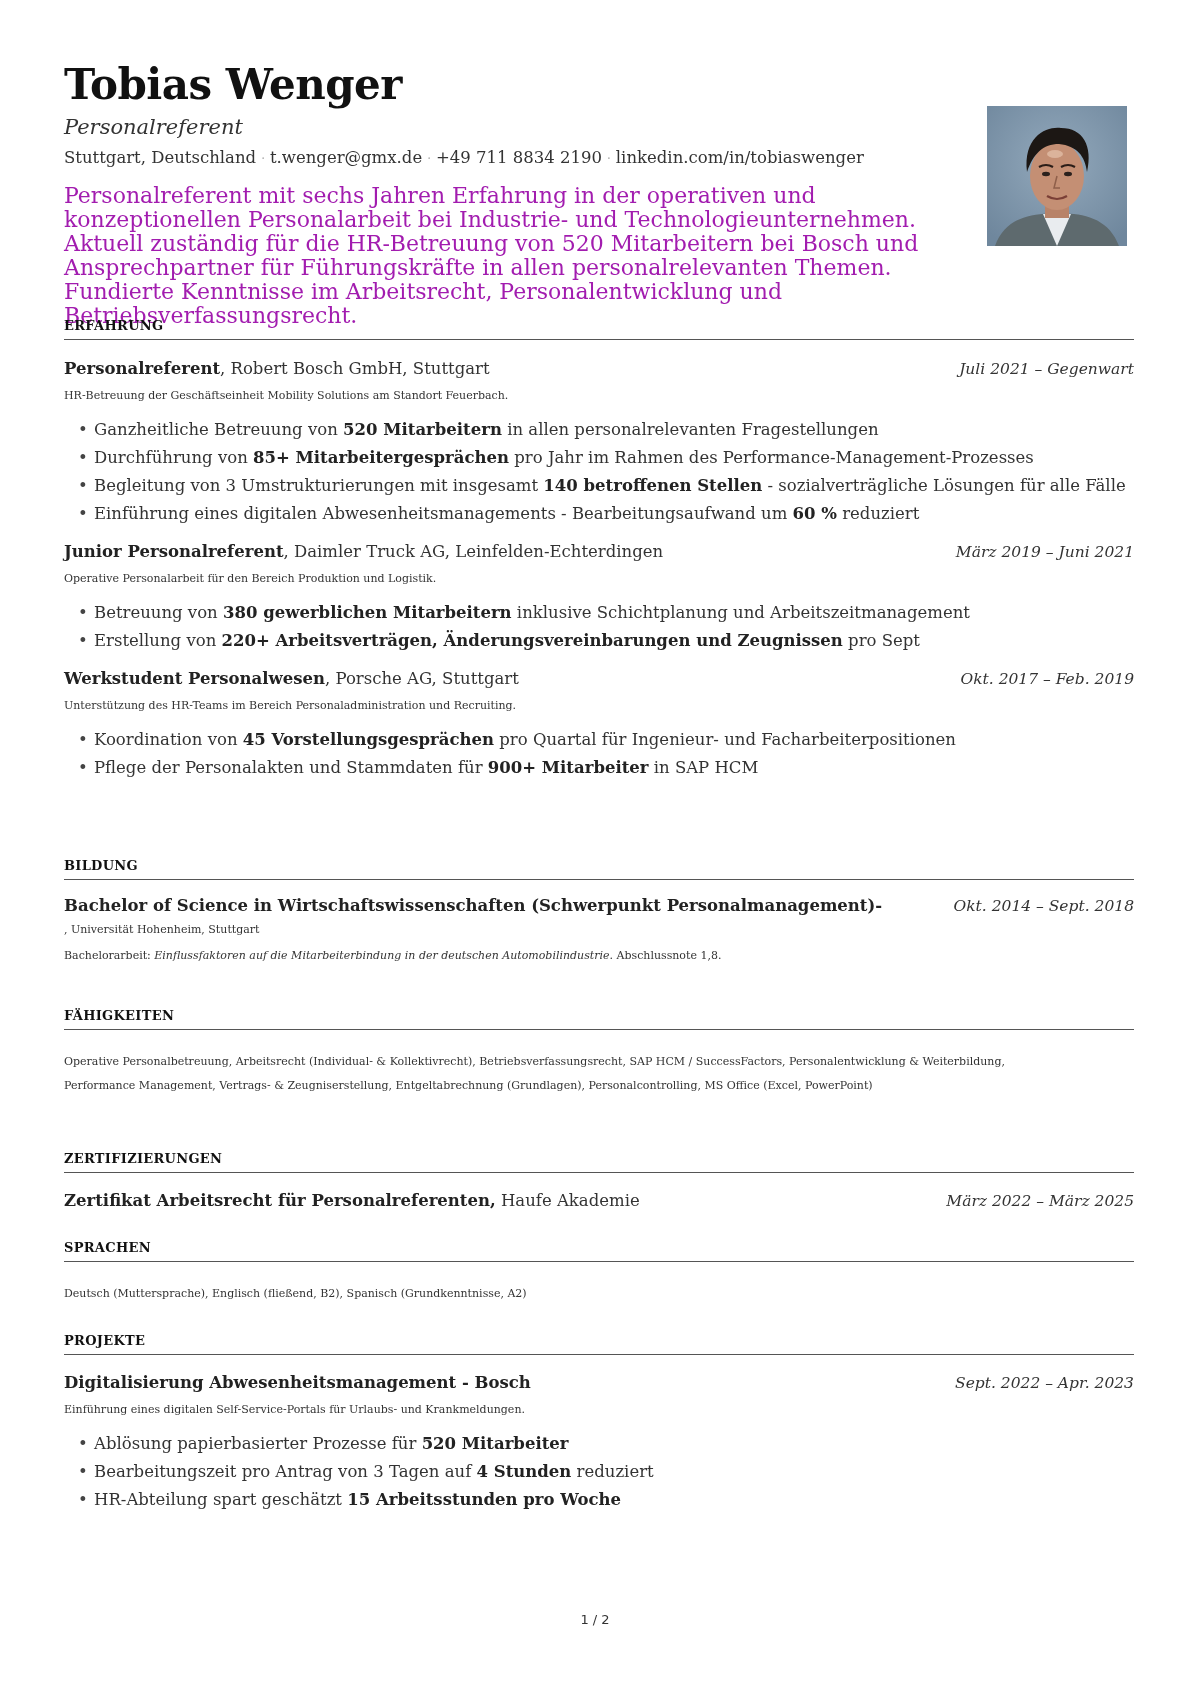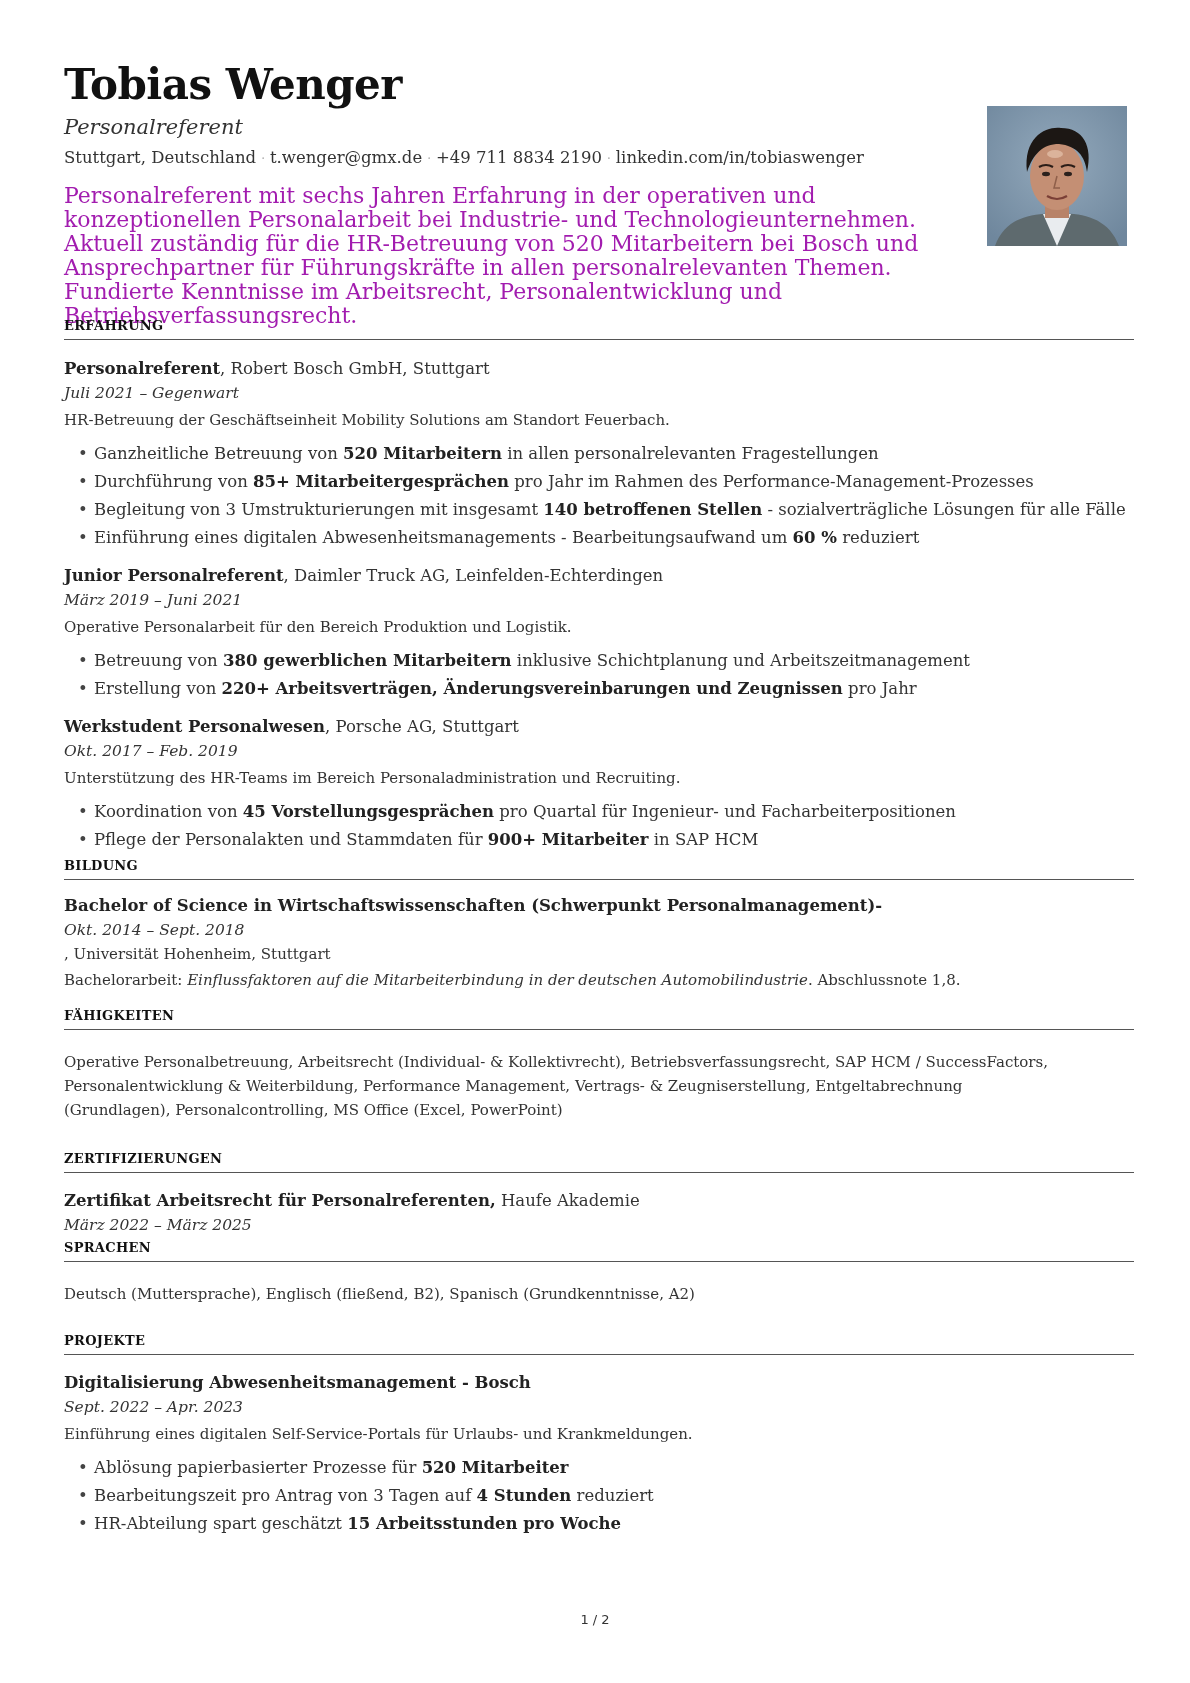--- a/index.html
+++ b/index.html
@@ -8,24 +8,24 @@
   .name { position: absolute; left: 64px; top: 60px; font-size: 42px; font-weight: bold; color: #111; letter-spacing: -0.5px; margin: 0; }
   .role { position: absolute; left: 64px; top: 115px; font-size: 21px; font-style: italic; color: #333; }
   .contact { position: absolute; left: 64px; top: 148px; font-size: 16.5px; color: #333; white-space: nowrap; }
   .contact .sep { color: #aaa; margin: 0 5px; font-size: 12px; }
   .summary { position: absolute; left: 64px; top: 184px; width: 900px; font-size: 22px; line-height: 24px; color: #a21caf; }
   .photo { position: absolute; left: 987px; top: 106px; width: 140px; height: 140px; overflow: hidden;
            background: #7f97ad; }
   .sec { position: absolute; left: 64px; width: 1070px; }
   .sec-title { font-size: 13px; font-weight: bold; color: #111; letter-spacing: 0.3px; padding-bottom: 6px;
                border-bottom: 1.5px solid #555; }
-  .entry-head { display: flex; justify-content: space-between; font-size: 16.5px; line-height: 24px; flex-direction: column; }
+  .entry-head { display: flex; justify-content: space-between; font-size: 16.5px; line-height: 24px; }
   .entry-head .t b { color: #222; }
   .date { font-style: italic; font-size: 15.5px; color: #333; white-space: nowrap; }
-  .line { font-size: 15px; line-height: 24px; }
+  .line { font-size: 11px; line-height: 24px; }
   ul { margin: 8px 0 0 0; padding: 0 0 0 30px; list-style: none; }
   ul li { font-size: 16.5px; line-height: 28px; position: relative; white-space: nowrap; }
   ul li::before { content: "•"; position: absolute; left: -16px; color: #444; }
   b { color: #222; }
   .pagenum { position: absolute; left: 0; width: 1190px; top: 1612px; text-align: center;
              font-family: "DejaVu Sans", sans-serif; font-size: 13px; color: #333; }
 </style>
 </head>
 <body>
 
@@ -87,21 +87,21 @@
   </div>
 
   <div style="margin-top:12px;">
     <div class="entry-head">
       <span class="t"><b>Junior Personalreferent</b><span>, Daimler Truck AG, Leinfelden-Echterdingen</span></span>
       <span class="date">März 2019 – Juni 2021</span>
     </div>
     <div class="line" style="margin-top:3px;">Operative Personalarbeit für den Bereich Produktion und Logistik.</div>
     <ul>
       <li><span>Betreuung von </span><b>380 gewerblichen Mitarbeitern</b><span> inklusive Schichtplanung und Arbeitszeitmanagement</span></li>
-      <li><span>Erstellung von </span><b>220+ Arbeitsverträgen, Änderungsvereinbarungen und Zeugnissen</b><span> pro Jahr</span></li>
+      <li><span>Erstellung von </span><b>220+ Arbeitsverträgen, Änderungsvereinbarungen und Zeugnissen</b><span> pro Sept</span></li>
     </ul>
   </div>
 
   <div style="margin-top:12px;">
     <div class="entry-head">
       <span class="t"><b>Werkstudent Personalwesen</b><span>, Porsche AG, Stuttgart</span></span>
       <span class="date">Okt. 2017 – Feb. 2019</span>
     </div>
     <div class="line" style="margin-top:3px;">Unterstützung des HR-Teams im Bereich Personaladministration und Recruiting.</div>
     <ul>

